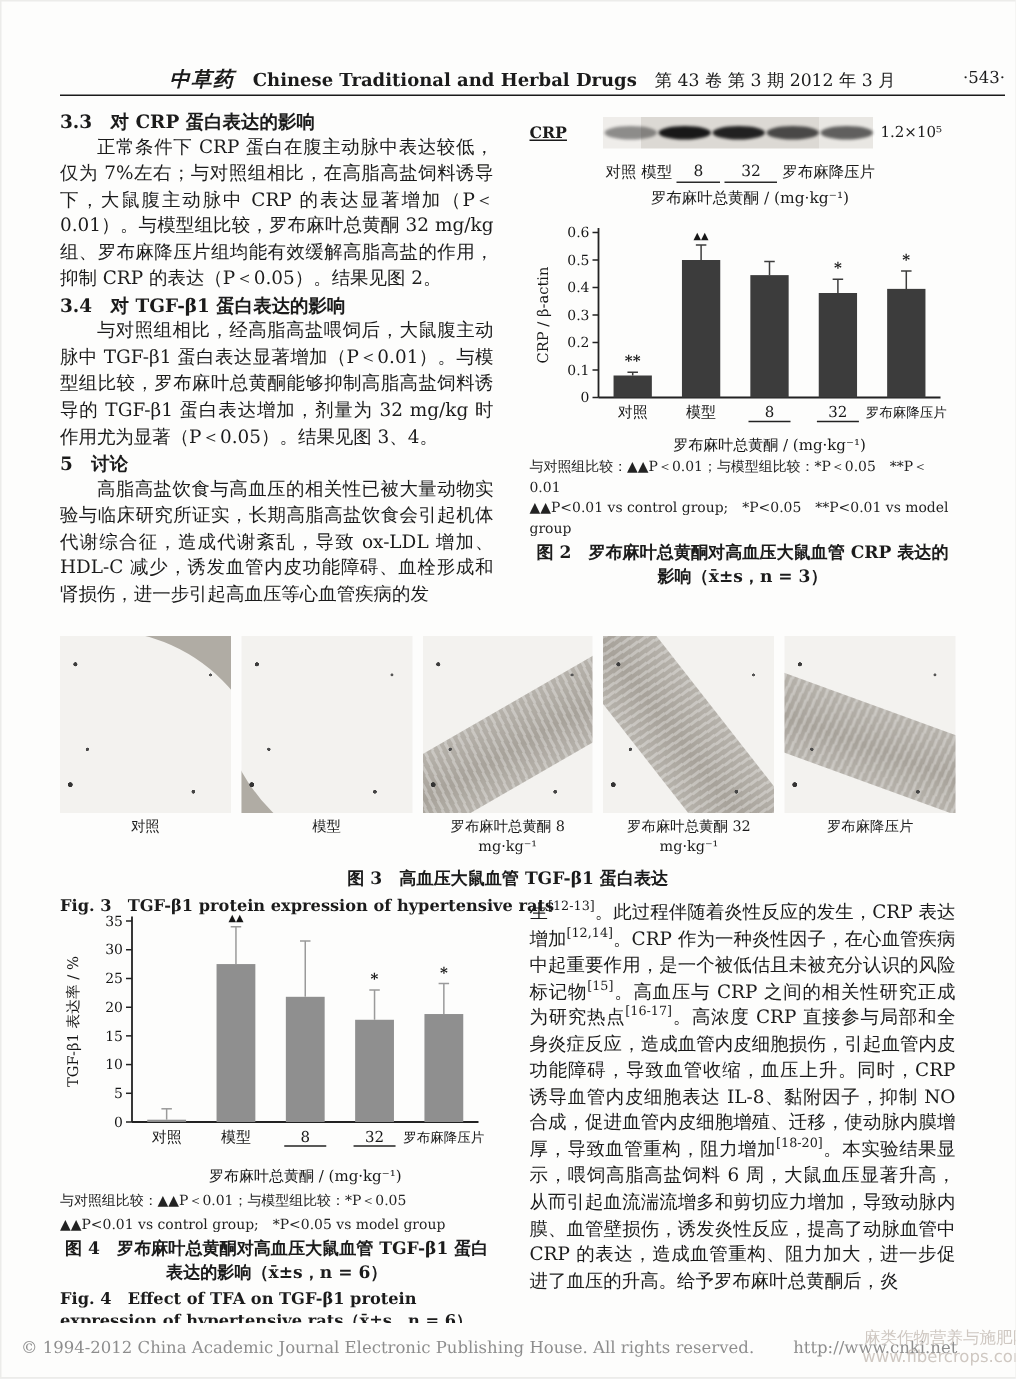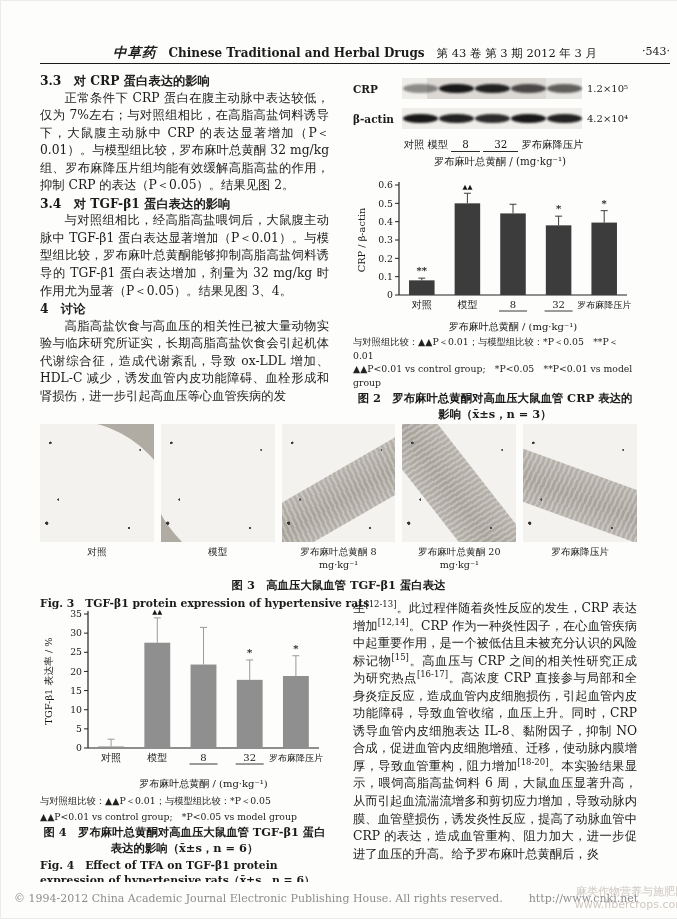--- a/index.html
+++ b/index.html
@@ -19,21 +19,21 @@
   .rule{position:absolute;top:63px;left:40px;right:40px;border-top:1.6px solid #1a1a1a;}
   
   .main-top{position:absolute;top:72px;left:40px;width:597px;display:flex;gap:24px;height:352px;overflow:hidden;}
   .col-l{width:289px;font-size:12.3px;line-height:17.55px;text-align:justify;}
   .col-l h3{margin:0;font-size:12.3px;font-weight:bold;line-height:17.55px;}
   .col-l p{margin:0;text-indent:2em;}
   .col-r{width:284px;}
   
   .blot{margin-top:6px;}
   .blot-row{display:flex;align-items:center;gap:5px;margin-bottom:9px;}
-  .blot-label{width:44px;font-size:10.5px;font-weight:bold;}
+  .blot-label{width:44px;font-size:10.5px;font-weight:bold;text-decoration:underline;}
   .blot-strip{flex:1;height:21px;display:flex;justify-content:space-around;align-items:center;background:#efedea;}
   .blot-row:nth-child(1) .blot-strip{background:linear-gradient(90deg,#efedea 0 14%,#dcd9d4 14% 80%,#e9e7e3 80%);}
   .band{width:35px;height:9px;border-radius:50%;background:#181818;filter:blur(1.1px);}
   .blot-mw{width:50px;font-size:10px;text-align:left;}
   .blot-lanes{margin:2px 52px 3px 49px;display:flex;justify-content:space-around;font-size:10.3px;}
   .lane.u{padding:0 11px;border-bottom:1px solid #2a2a2a;}
   .blot-axis{margin-left:10px;text-align:center;font-size:10.3px;}
   
   .chart{line-height:0;}
   .chart svg text{font-family:"DejaVu Serif","Liberation Serif",serif;fill:#161616;}
@@ -89,49 +89,38 @@
     <span class="pageno">·543·</span>
   </div>
   <div class="rule"></div>
 
   <div class="main-top">
     <div class="col-l">
       <h3>3.3　对 CRP 蛋白表达的影响</h3>
       <p>正常条件下 CRP 蛋白在腹主动脉中表达较低，仅为 7%左右；与对照组相比，在高脂高盐饲料诱导下，大鼠腹主动脉中 CRP 的表达显著增加（P＜0.01）。与模型组比较，罗布麻叶总黄酮 32 mg/kg 组、罗布麻降压片组均能有效缓解高脂高盐的作用，抑制 CRP 的表达（P＜0.05）。结果见图 2。</p>
       <h3>3.4　对 TGF-β1 蛋白表达的影响</h3>
       <p>与对照组相比，经高脂高盐喂饲后，大鼠腹主动脉中 TGF-β1 蛋白表达显著增加（P＜0.01）。与模型组比较，罗布麻叶总黄酮能够抑制高脂高盐饲料诱导的 TGF-β1 蛋白表达增加，剂量为 32 mg/kg 时作用尤为显著（P＜0.05）。结果见图 3、4。</p>
-      <h3>4　讨论</h3>
+      <h3>5　讨论</h3>
       <p>高脂高盐饮食与高血压的相关性已被大量动物实验与临床研究所证实，长期高脂高盐饮食会引起机体代谢综合征，造成代谢紊乱，导致 ox-LDL 增加、HDL-C 减少，诱发血管内皮功能障碍、血栓形成和肾损伤，进一步引起高血压等心血管疾病的发</p>
     </div>
 
     <div class="col-r">
 
       <div class="blot">
         <div>
             <div class="blot-row">
               <span class="blot-label">CRP</span>
               <div class="blot-strip">
                 <div class="band" style="opacity: 0.45;"></div>
                 <div class="band" style="opacity: 1;"></div>
                 <div class="band" style="opacity: 0.95;"></div>
                 <div class="band" style="opacity: 0.75;"></div>
                 <div class="band" style="opacity: 0.65;"></div>
               </div>
               <span class="blot-mw">1.2×10⁵</span>
-            </div>
-            <div class="blot-row">
-              <span class="blot-label">β-actin</span>
-              <div class="blot-strip">
-                <div class="band" style="opacity: 1;"></div>
-                <div class="band" style="opacity: 0.95;"></div>
-                <div class="band" style="opacity: 0.9;"></div>
-                <div class="band" style="opacity: 1;"></div>
-                <div class="band" style="opacity: 0.95;"></div>
-              </div>
-              <span class="blot-mw">4.2×10⁴</span>
             </div>
           </div>
         <div class="blot-lanes">
             <span class="lane">对照</span>
             <span class="lane">模型</span>
             <span class="lane u">8</span>
             <span class="lane u">32</span>
             <span class="lane">罗布麻降压片</span>
           </div>
         <div class="blot-axis">罗布麻叶总黄酮 / (mg·kg⁻¹)</div>
@@ -205,21 +194,21 @@
           <div class="band-d"></div>
         </div>
       <div class="panel p5">
           <div class="band-d"></div>
         </div>
     </div>
     <div class="panel-labels">
       <div>对照</div>
       <div>模型</div>
       <div>罗布麻叶总黄酮 8 mg·kg⁻¹</div>
-      <div>罗布麻叶总黄酮 20 mg·kg⁻¹</div>
+      <div>罗布麻叶总黄酮 32 mg·kg⁻¹</div>
       <div>罗布麻降压片</div>
     </div>
     <div class="cap-cn">图 3　高血压大鼠血管 TGF-β1 蛋白表达</div>
     <div class="cap-en">Fig. 3　TGF-β1 protein expression of hypertensive rats</div>
   </div>
 
   <div class="main-bottom">
     <div class="col-bl">
       <div class="chart"><svg width="289" height="192" viewBox="0 0 289 192">
             <line x1="48" y1="11" x2="48" y2="148" stroke="#222" stroke-width="1.2"></line>

